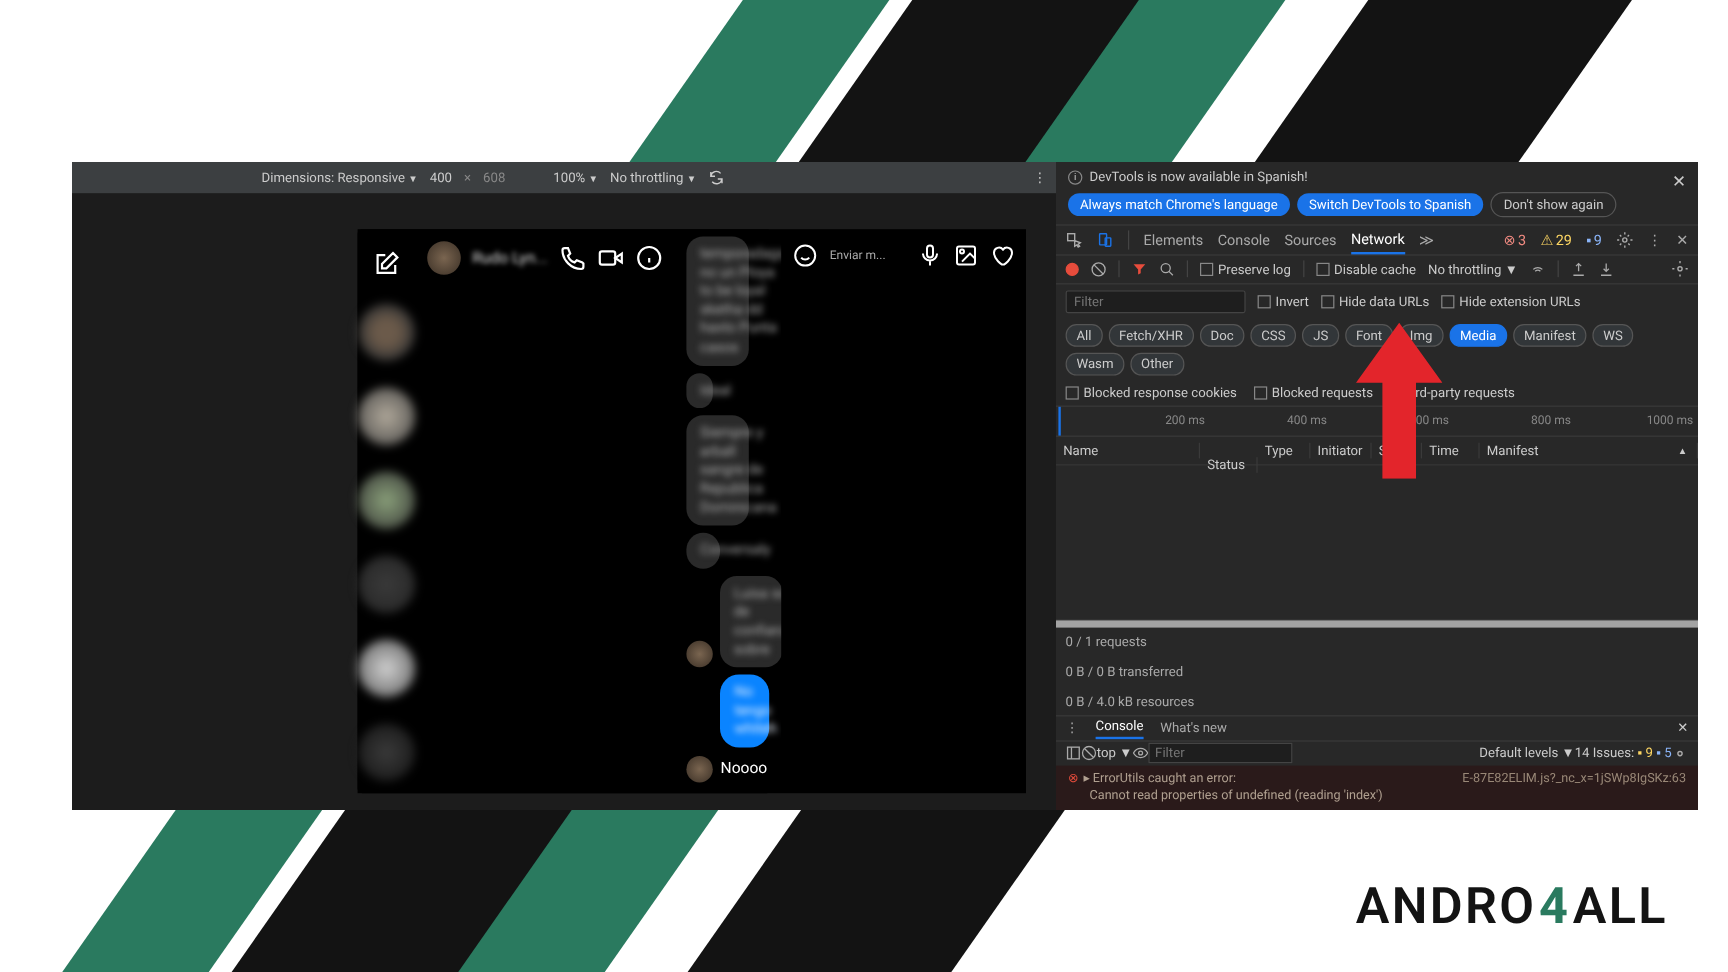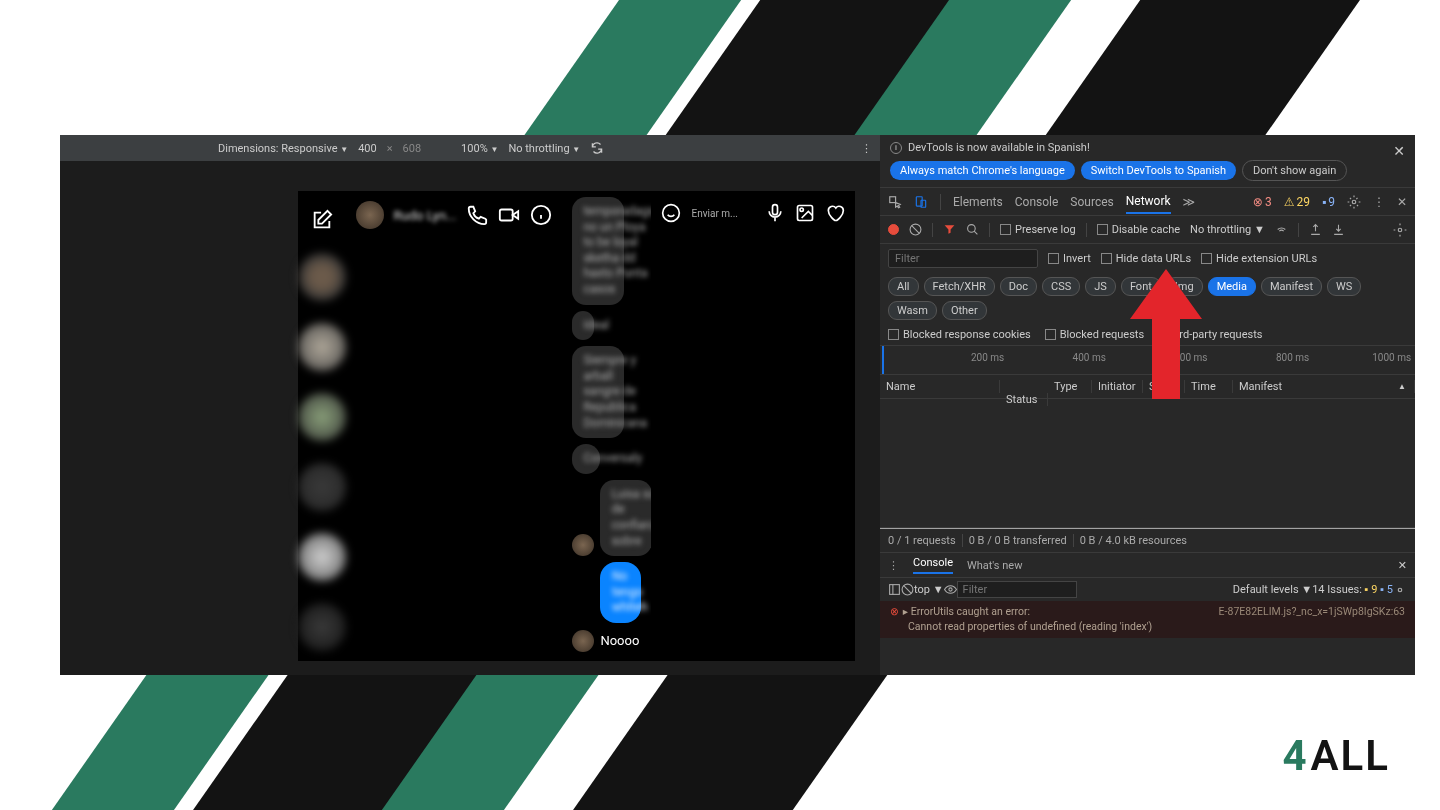--- a/index.html
+++ b/index.html
@@ -104,21 +104,21 @@
 .col-name { width: 120px; }
 .col-status { width: 48px; margin-top: 25px; }
 .col-type { width: 44px; }
 .col-init { width: 51px; }
 .col-size { width: 42px; }
 .col-time { width: 48px; }
 .col-waterfall { flex: 1; display: flex; align-items: center; justify-content: space-between; padding-right: 8px; }
 .net-body { height: 128px; background: #282828; }
 .sort-caret { font-size: 8px; }
 
-.status-bar { padding: 5px 8px; font-size: 11px; color: #aaa; display: flex; gap: 6px; border-top: 1px solid #a3a3a3; }
+.status-bar { padding: 5px 8px; font-size: 11px; color: #aaa; display: flex; gap: 6px; border-top: 6px solid #a3a3a3; flex-direction: column; }
 
 .console-tabs { height: 25px; display: flex; align-items: center; padding: 0 8px; gap: 14px; border-top: 1px solid #3a3a3a; font-size: 11px; position: relative; }
 .console-tab { color: #aaa; }
 .console-tab.active { color: #fff; border-bottom: 2px solid #1a73e8; padding-bottom: 3px; }
 .console-close { position: absolute; right: 8px; }
 
 .console-toolbar { height: 24px; display: flex; align-items: center; padding: 0 8px; gap: 0; border-top: 1px solid #3a3a3a; font-size: 11px; }
 .console-filter { background: #1e1e1e; border: 1px solid #444; padding: 1px 5px; width: 120px; color: #888; font-size: 11px; }
 .issues-orange { color: #fdd663; }
 .issues-blue { color: #8ab4f8; }
@@ -494,15 +494,16 @@
     <div class="red-arrow">
       <svg viewBox="0 0 72 130">
           <path d="M36 0 L72 50 L50 50 L50 130 L22 130 L22 50 L0 50 Z" fill="#e3252b"></path>
         </svg>
     </div>
 
   </div>
 </div>
 
 <div class="brand">
+  <span>ANDRO</span>
     <span class="four">4</span>
     <span>ALL</span>
 </div>
 
 </body></html>

